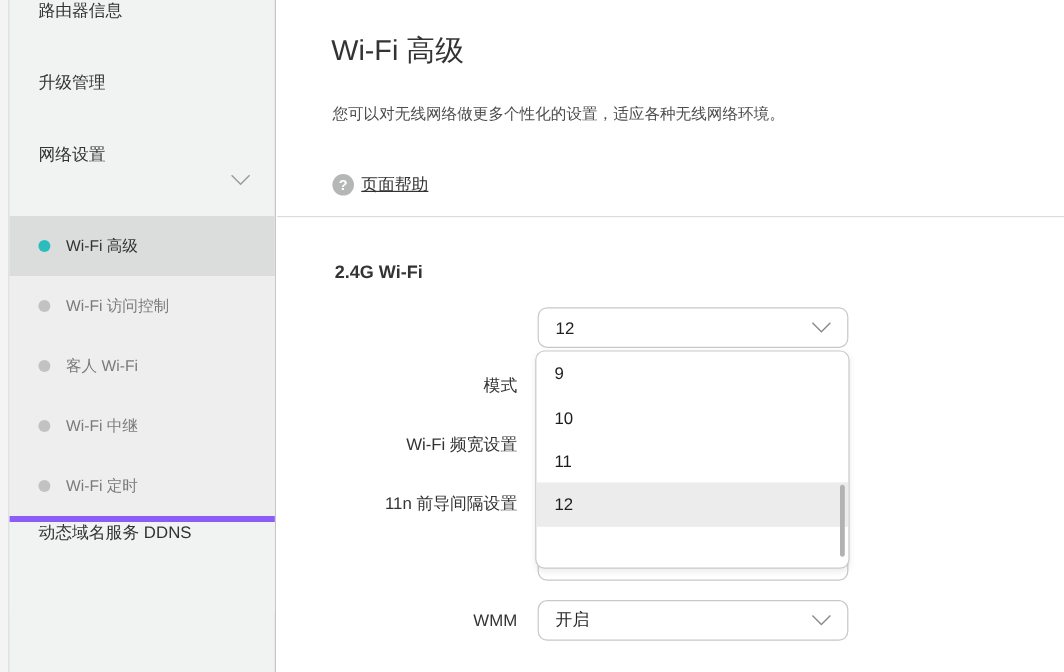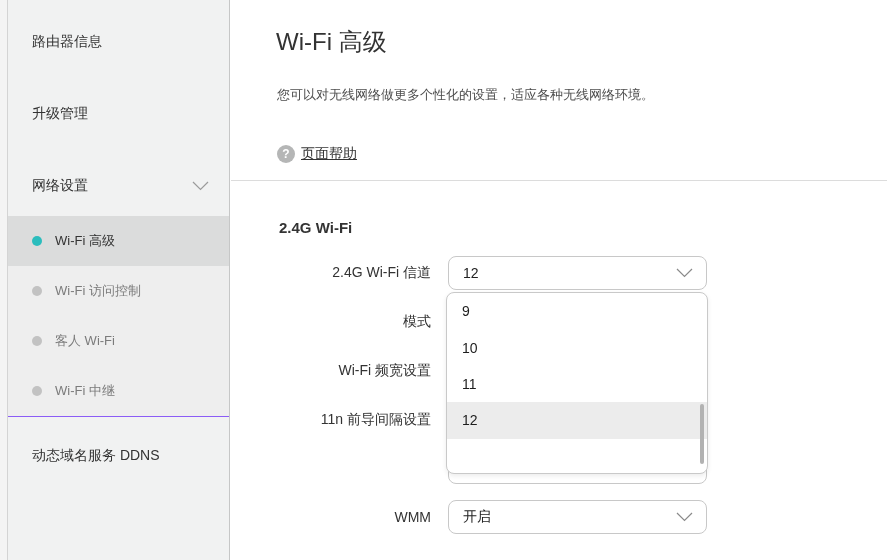--- a/index.html
+++ b/index.html
@@ -18,42 +18,42 @@
     position: absolute; left: 0; top: 0; bottom: 0; width: 8px;
     background: #f4f4f4; border-right: 1px solid #d4d4d4;
   }
 
   
   .sidebar {
     position: absolute; left: 8px; top: 0; bottom: 0; width: 222px;
     background: #f1f2f2; border-right: 1px solid #c6c7c7;
   }
   .nav-item {
-    height: 60px; display: flex; align-items: center;
+    height: 60px; display: flex; 
     padding: 0 20px 0 24px; font-size: 14px; color: #333;
-    cursor: pointer; position: relative; margin-top: 12px;
+    cursor: pointer; position: relative;
   }
   .nav-item .chev { margin-left: auto; display: flex; align-items: center; }
   .nav-item.active {
     height: 57px; background: #2bbdbd; color: #ffffff;
   }
   .submenu { background: #eeeeee; }
   .sub-item {
     height: 50px; display: flex; align-items: center;
     padding-left: 24px; font-size: 13px; color: #7b7b7b; cursor: pointer;
   }
   .sub-item .dot {
     width: 10px; height: 10px; border-radius: 50%;
     background: #c2c2c2; margin-right: 13px; flex: 0 0 auto;
   }
   .sub-item.selected { background: #dbdcdc; color: #333; }
   .sub-item.selected .dot { background: #2bbdbd; }
   .nav-bottom {
-    height: 79px; border-top: 1px solid #8b5cf6;
-    display: flex; align-items: center; padding-left: 24px;
+    height: 79px; border-top: 5px solid #8b5cf6;
+    display: flex; padding-left: 24px;
     font-size: 14px; color: #333; cursor: pointer; background: #f1f2f2;
   }
 
   
   .main { position: absolute; left: 231px; top: 0; right: 0; bottom: 0; background: #fff; }
   .page-title {
     position: absolute; left: 45px; top: 26px;
     font-size: 24px; font-weight: 400; color: #333;
   }
   .page-desc {
@@ -151,20 +151,24 @@
         <span>Wi-Fi 访问控制</span>
       </div>
       <div class="sub-item">
         <span class="dot"></span>
         <span>客人 Wi-Fi</span>
       </div>
       <div class="sub-item">
         <span class="dot"></span>
         <span>Wi-Fi 中继</span>
       </div>
+      <div class="sub-item">
+        <span class="dot"></span>
+        <span>Wi-Fi 定时</span>
+      </div>
     </div>
 
     <div class="nav-bottom">
       <span>动态域名服务 DDNS</span>
     </div>
   </aside>
 
   <main class="main">
 
     <h1 class="page-title">Wi-Fi 高级</h1>
@@ -173,21 +177,20 @@
 
     <div class="help-row">
       <span class="help-circle">?</span>
       <span class="help-link">页面帮助</span>
     </div>
 
     <div class="divider"></div>
 
     <h2 class="section-heading">2.4G Wi-Fi</h2>
 
-    <div class="form-label" style="top:256px">2.4G Wi-Fi 信道</div>
     <div class="form-label" style="top:305px">模式</div>
     <div class="form-label" style="top:354px">Wi-Fi 频宽设置</div>
     <div class="form-label" style="top:403px">11n 前导间隔设置</div>
     <div class="form-label" style="top:500px">WMM</div>
 
     <div class="select" style="top:256px">
       <span>12</span>
       <span class="sel-chev">
         <svg width="17" height="10" viewBox="0 0 17 10">
             <polyline points="1,1 8.5,8.5 16,1" fill="none" stroke="#8a8a8a" stroke-width="1.2"></polyline>

